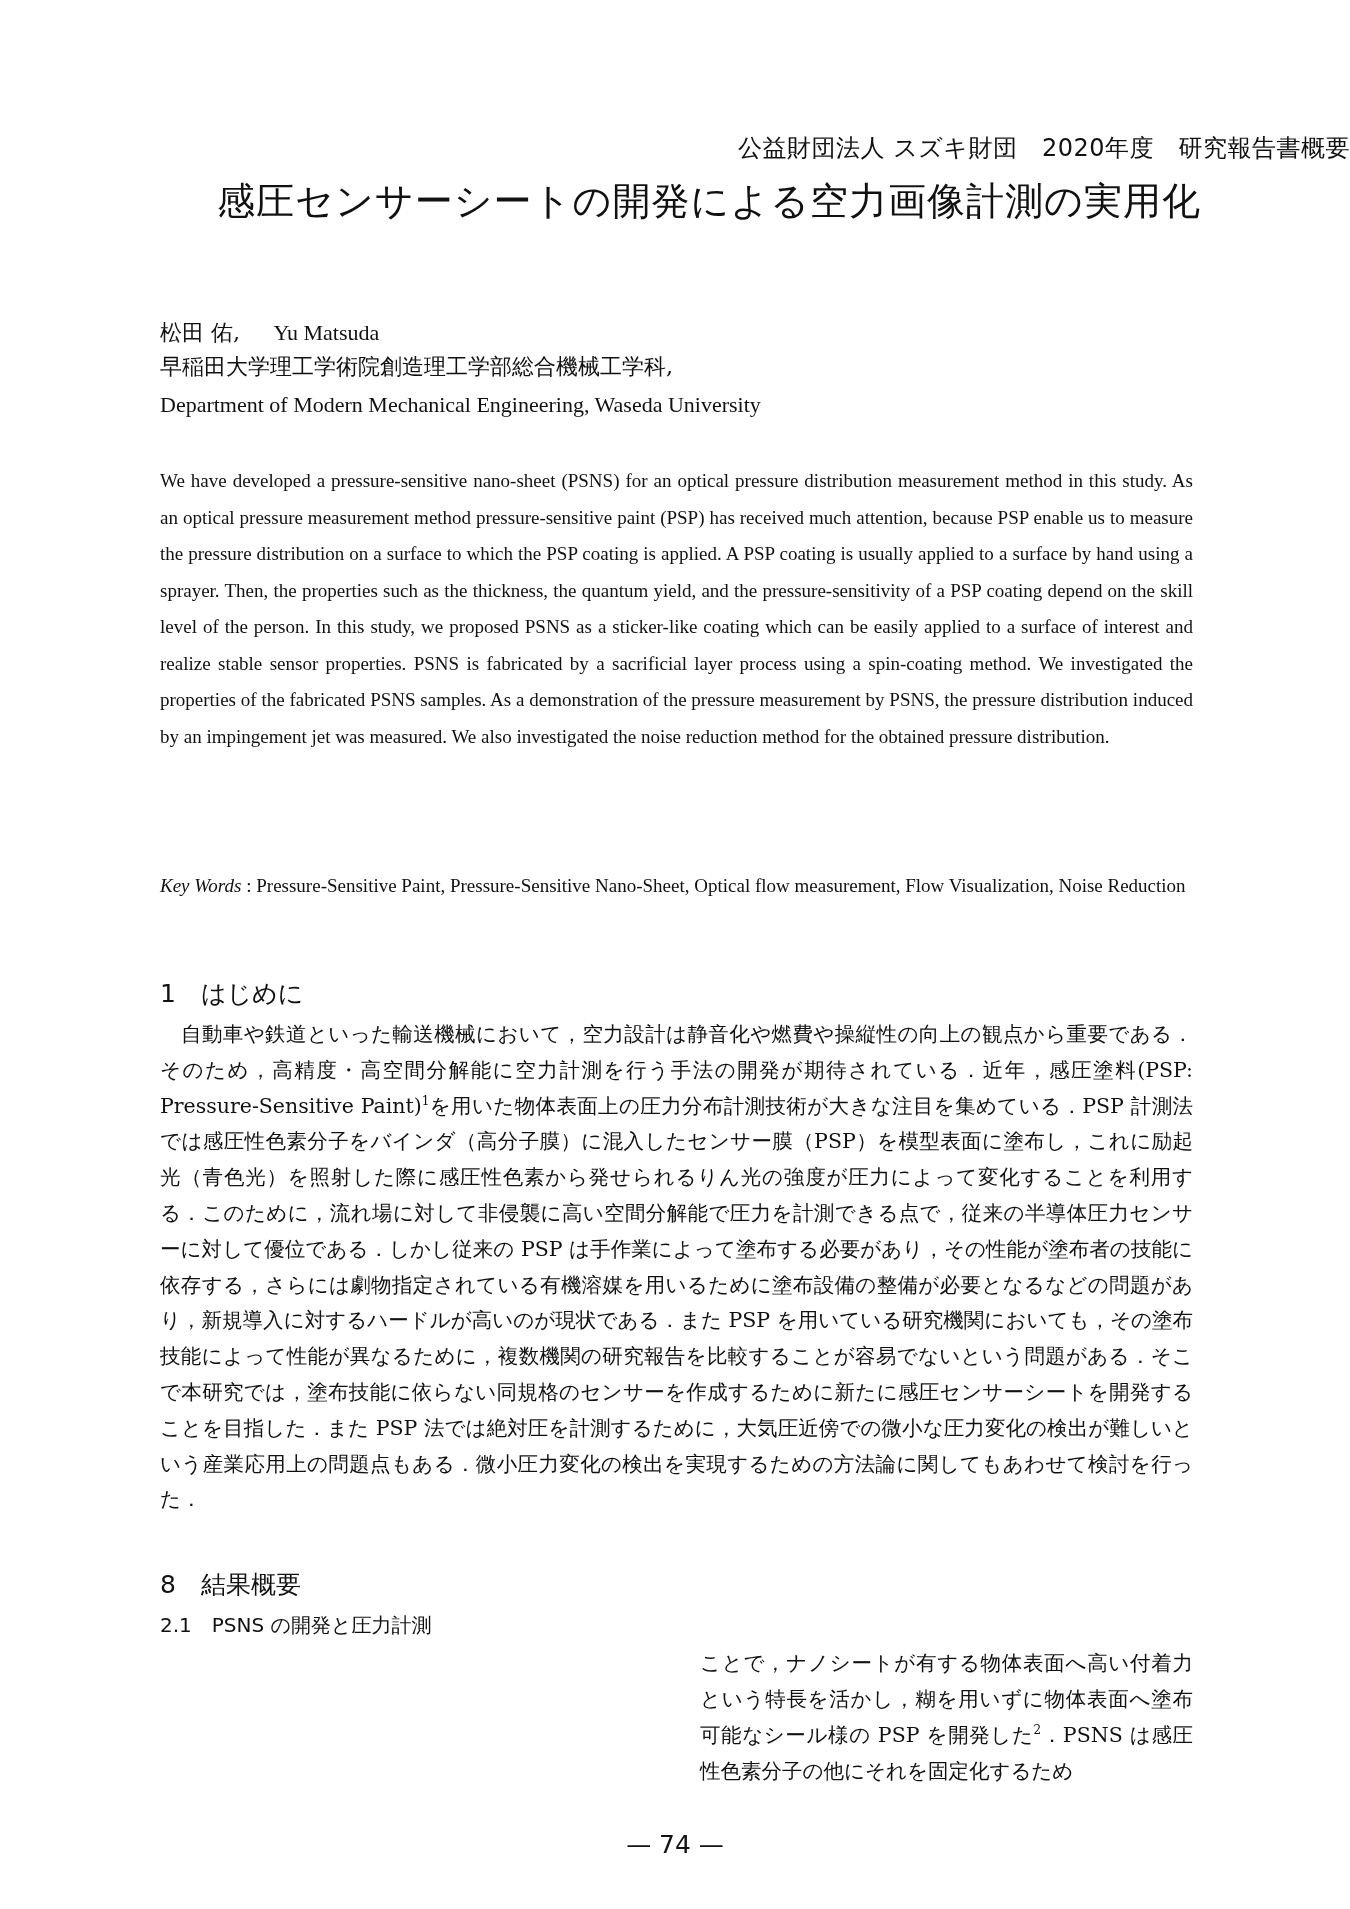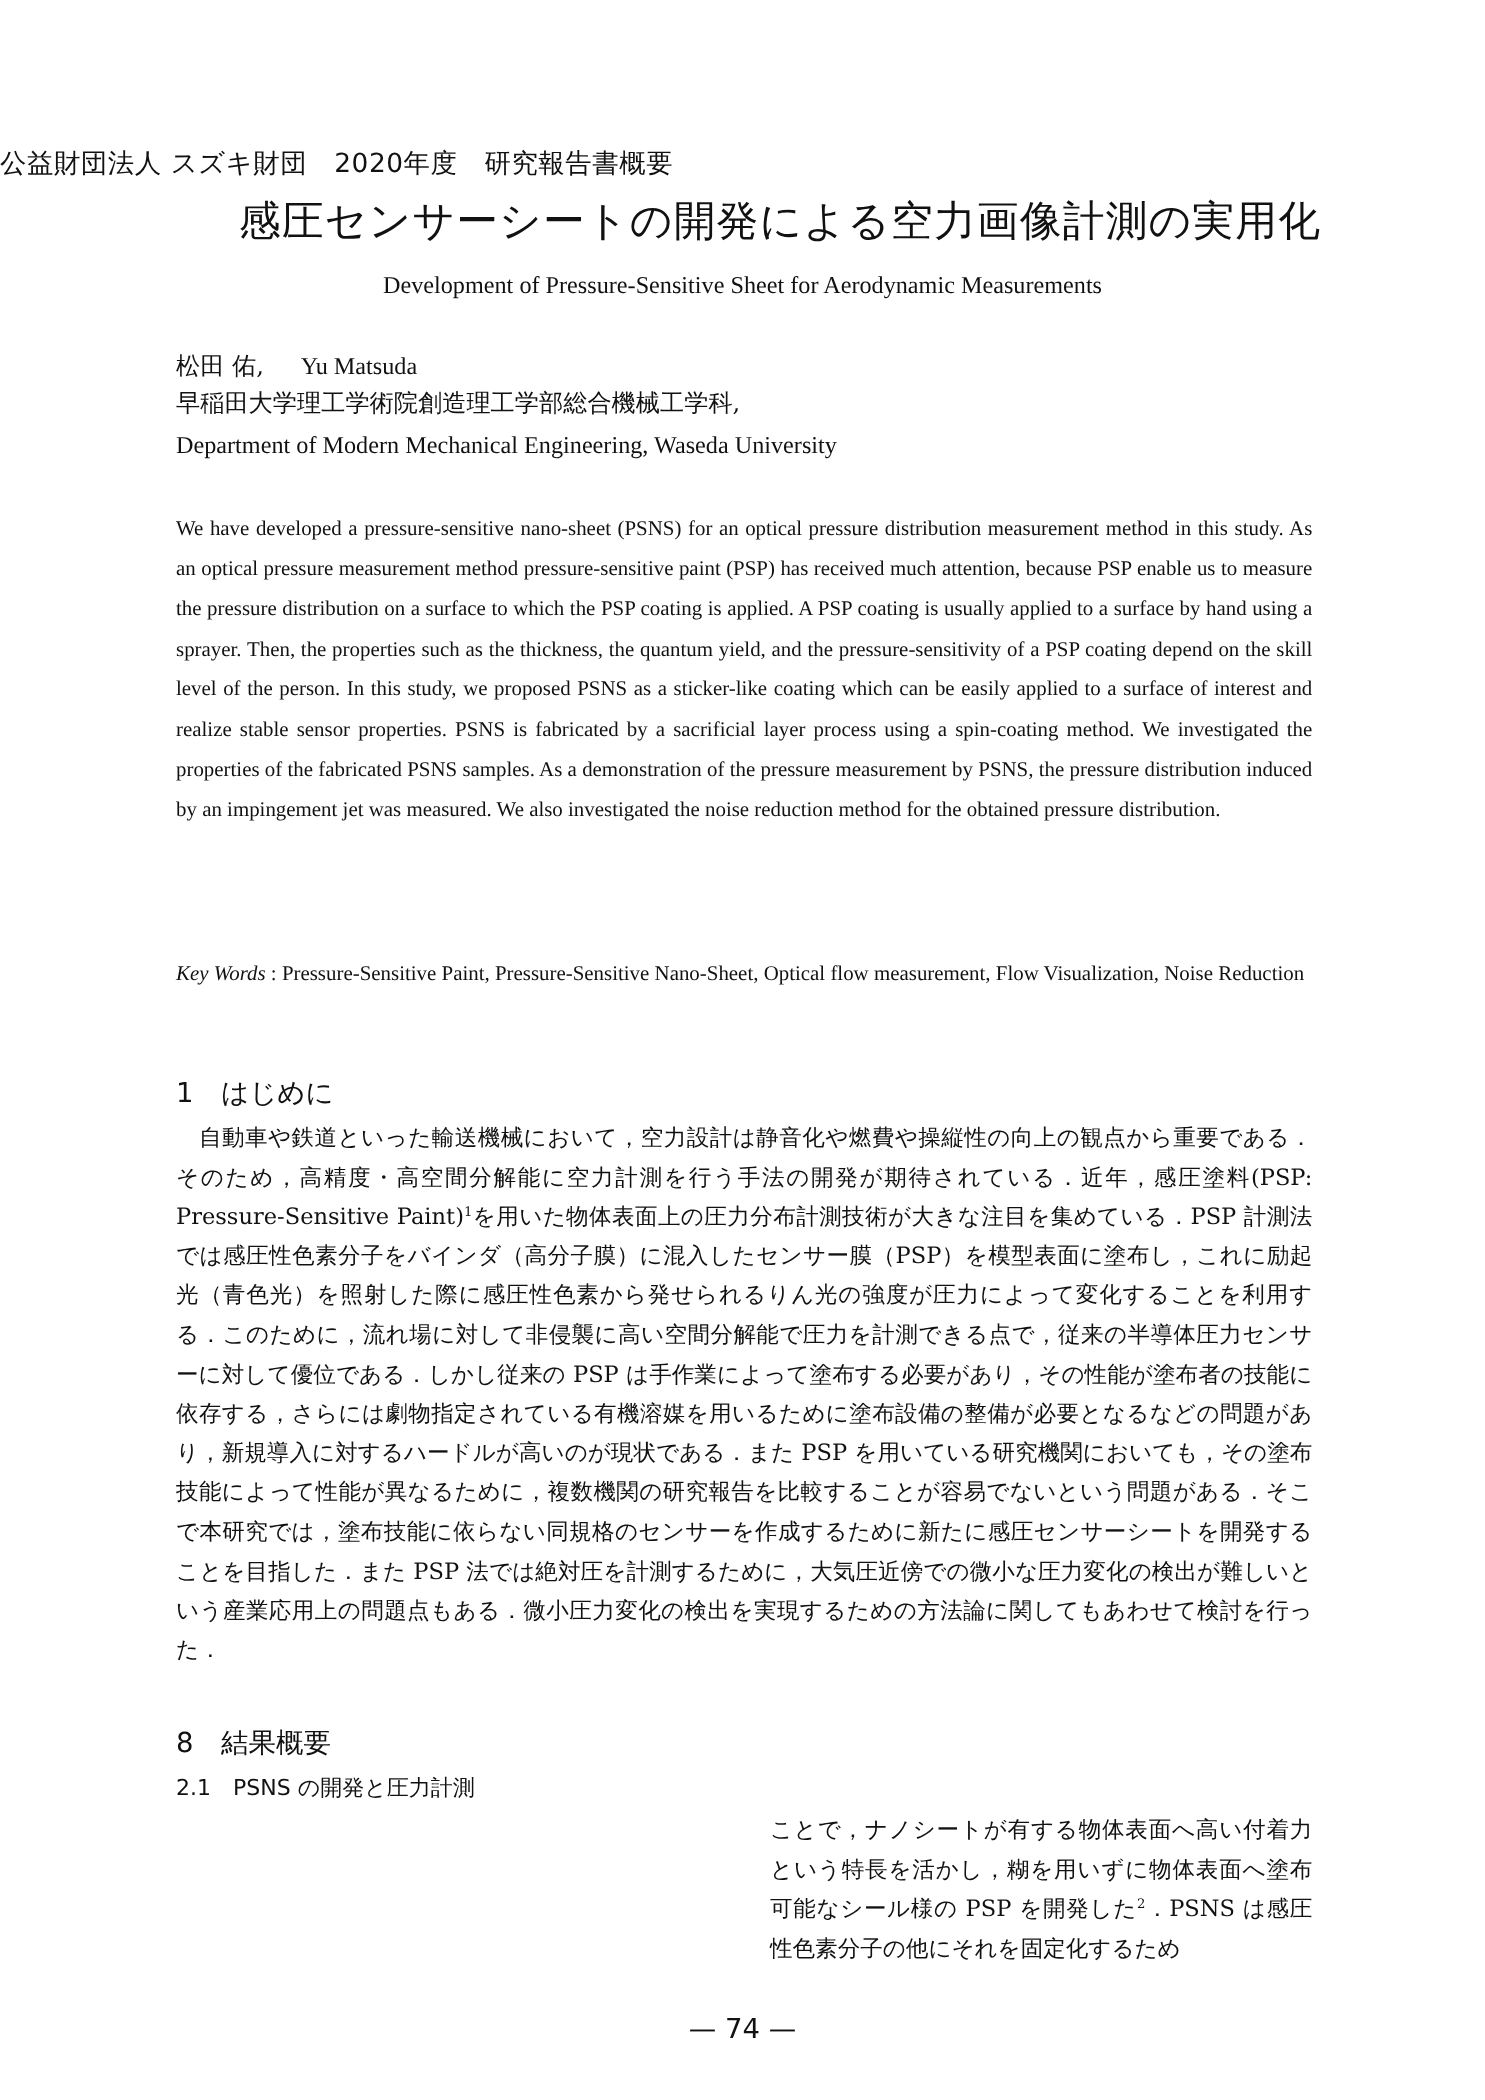--- a/index.html
+++ b/index.html
@@ -2,21 +2,21 @@
 <html><head>
 <meta charset="utf-8">
 <style>
   html, body { margin: 0; padding: 0; background: #ffffff; }
   body { width: 1350px; height: 1909px; position: relative; overflow: hidden; color: #111; }
   .page { position: absolute; left: 0; top: 0; width: 1350px; height: 1909px; }
   .sans { font-family: "DejaVu Sans", "Liberation Sans", sans-serif; }
   .serif { font-family: "Liberation Serif", "DejaVu Serif", serif; }
   .jserif { font-family: "DejaVu Serif", "Liberation Serif", serif; }
 
-  .header-line { position: absolute; left: 0; width: 1350px; top: 132px; text-align: left; font-size: 24px; letter-spacing: 0.5px; }
+  .header-line { position: absolute; left: 0; width: 1350px; top: 132px; text-align: right; font-size: 24px; letter-spacing: 0.5px; }
   .title-ja { position: absolute; left: 0; width: 1350px; top: 176px; text-align: center; font-size: 38px; letter-spacing: 1px; padding-left: 34px; }
   .title-en { position: absolute; left: 0; width: 1350px; top: 246px; text-align: center; font-size: 22px; }
 
   .author { position: absolute; left: 160px; top: 318px; font-size: 22px; }
   .author .name-ja { margin-right: 28px; }
   .affil-ja { position: absolute; left: 160px; top: 352px; font-size: 22px; }
   .affil-en { position: absolute; left: 160px; top: 392px; font-size: 22px; }
 
   .abstract { position: absolute; left: 160px; top: 463px; width: 1033px; font-size: 19px; line-height: 36.5px; text-align: justify; }
   .keywords { position: absolute; left: 160px; top: 868px; width: 1033px; font-size: 19px; line-height: 36.5px; text-align: justify; }
@@ -33,21 +33,20 @@
   .page-number { position: absolute; left: 0; width: 1350px; top: 1830px; text-align: center; font-size: 25px; }
   sup { font-size: 12px; vertical-align: super; line-height: 0; }
 </style>
 </head>
 <body>
 
 <div class="page">
 
   <div class="header-line sans">公益財団法人 スズキ財団　2020年度　研究報告書概要</div>
   <div class="title-ja sans">感圧センサーシートの開発による空力画像計測の実用化</div>
-  <div class="title-en serif">Development of Pressure-Sensitive Sheet for Aerodynamic Measurements</div>
 
   <div class="author">
     <span class="name-ja jserif">松田 佑,</span>
     <span class="serif">Yu Matsuda</span>
   </div>
   <div class="affil-ja jserif">早稲田大学理工学術院創造理工学部総合機械工学科,</div>
   <div class="affil-en serif">Department of Modern Mechanical Engineering, Waseda University</div>
 
   <div class="abstract serif">We have developed a pressure-sensitive nano-sheet (PSNS) for an optical pressure distribution measurement method in this study. As an optical pressure measurement method pressure-sensitive paint (PSP) has received much attention, because PSP enable us to measure the pressure distribution on a surface to which the PSP coating is applied. A PSP coating is usually applied to a surface by hand using a sprayer. Then, the properties such as the thickness, the quantum yield, and the pressure-sensitivity of a PSP coating depend on the skill level of the person. In this study, we proposed PSNS as a sticker-like coating which can be easily applied to a surface of interest and realize stable sensor properties. PSNS is fabricated by a sacrificial layer process using a spin-coating method. We investigated the properties of the fabricated PSNS samples. As a demonstration of the pressure measurement by PSNS, the pressure distribution induced by an impingement jet was measured. We also investigated the noise reduction method for the obtained pressure distribution.</div>
 

